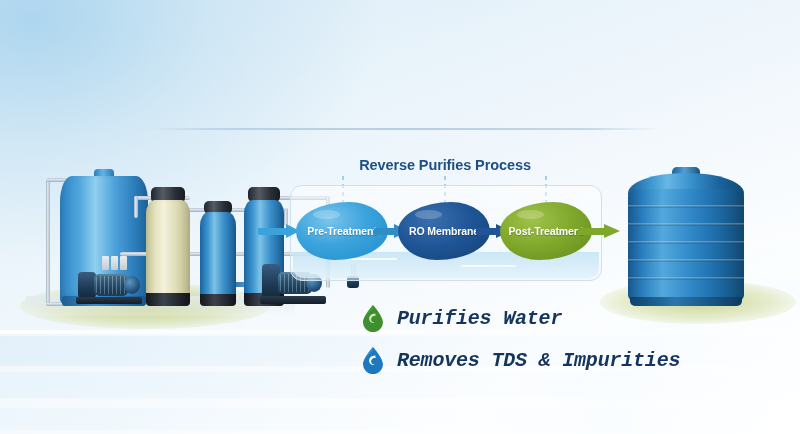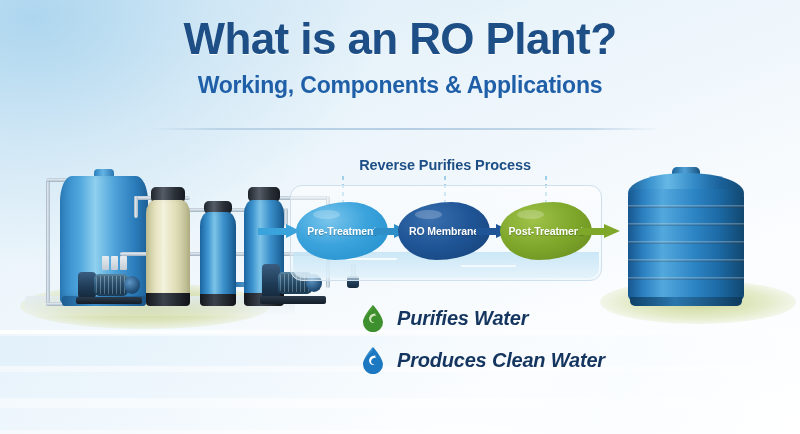--- a/index.html
+++ b/index.html
@@ -426,20 +426,21 @@
     height: 9px;
     border-radius: 0 0 5px 5px;
     background: linear-gradient(90deg, #0f4169, #2a76ad 40%, #0d3a5e);
   }
 
   
   .bullets {
     position: absolute;
     left: 360px;
     top: 298px;
+    font-family: Liberation Mono, monospace;
   }
   .bullet-row {
     display: flex;
     align-items: center;
     height: 40px;
   }
   .bullet-row + .bullet-row { margin-top: 2px; }
   .drop {
     position: relative;
     width: 26px;
@@ -460,26 +461,20 @@
 </head>
 <body>
 
 <div id="infographic">
 
   <div class="band band-a"></div>
   <div class="band band-b"></div>
   <div class="band band-c"></div>
   <div class="band band-d"></div>
 
-  <div class="header">
-    <div class="title">What is an RO Plant?</div>
-    <div class="subtitle-wrap">
-      <span class="subtitle">Working, Components &amp; Applications</span>
-    </div>
-  </div>
   <div class="divider"></div>
 
   <div class="ground-left"></div>
   <div class="ground-right"></div>
   <div class="floor-left"></div>
 
   <div class="equipment">
 
     <div class="pipe v" style="left:46px; top:180px; width:4px; height:126px;"></div>
     <div class="pipe" style="left:46px; top:178px; width:42px; height:4px;"></div>
@@ -600,27 +595,27 @@
       <span class="drop">
         <svg width="26" height="28" viewBox="0 0 26 28" aria-hidden="true">
           <path d="M13 1 C13 1 3 12.2 3 18.2 A10 10 0 0 0 23 18.2 C23 12.2 13 1 13 1 Z" fill="#3e8f2e"></path>
           <path d="M13 1 C13 1 6.5 8.4 4.4 14.2 C7.4 10.2 10.6 6.6 13 4 Z" fill="#5aab46" opacity="0.55"></path>
           <path d="M15.6 9.6 C11.4 9.4 8.6 12.4 9.2 15.6 C9.7 18.3 12.4 19.6 14.6 18.7 C12.1 18.6 10.8 16.9 11.1 15.1 C11.5 12.7 13.9 11.3 16.4 12.1 C15.2 11.1 15 10.3 15.6 9.6 Z" fill="#cfe6b8"></path>
         </svg>
       </span>
       <span class="bullet-text">Purifies Water</span>
     </div>
 
-
     <div class="bullet-row">
       <span class="drop">
         <svg width="26" height="28" viewBox="0 0 26 28" aria-hidden="true">
           <path d="M13 1 C13 1 3 12.2 3 18.2 A10 10 0 0 0 23 18.2 C23 12.2 13 1 13 1 Z" fill="#1c78c0"></path>
           <path d="M13 1 C13 1 6.5 8.4 4.4 14.2 C7.4 10.2 10.6 6.6 13 4 Z" fill="#4a9ed8" opacity="0.55"></path>
           <path d="M15.6 9.6 C11.4 9.4 8.6 12.4 9.2 15.6 C9.7 18.3 12.4 19.6 14.6 18.7 C12.1 18.6 10.8 16.9 11.1 15.1 C11.5 12.7 13.9 11.3 16.4 12.1 C15.2 11.1 15 10.3 15.6 9.6 Z" fill="#ffffff"></path>
         </svg>
       </span>
-      <span class="bullet-text">Produces Clean Water</span>
+      <span class="bullet-text">Removes TDS &amp; Impurities</span>
     </div>
 
+
   </div>
 
 </div>
 
 </body></html>

